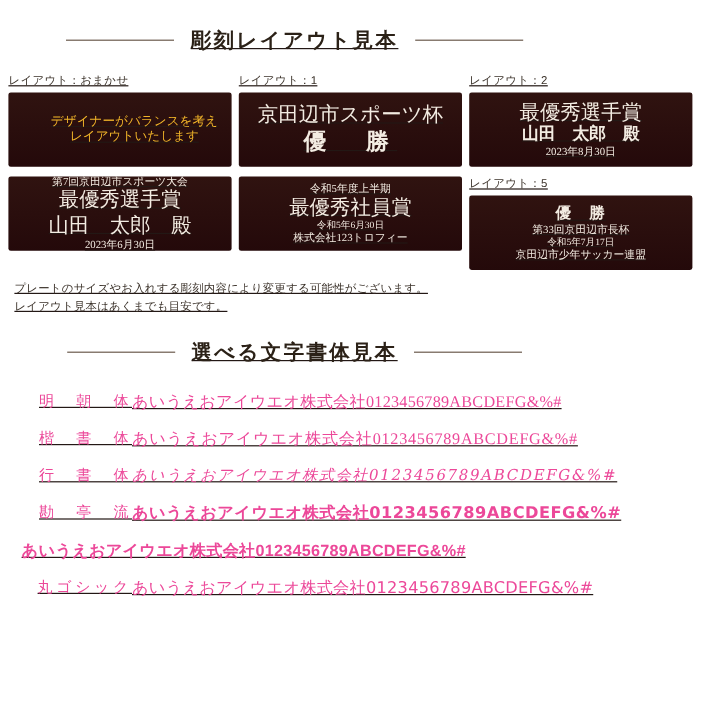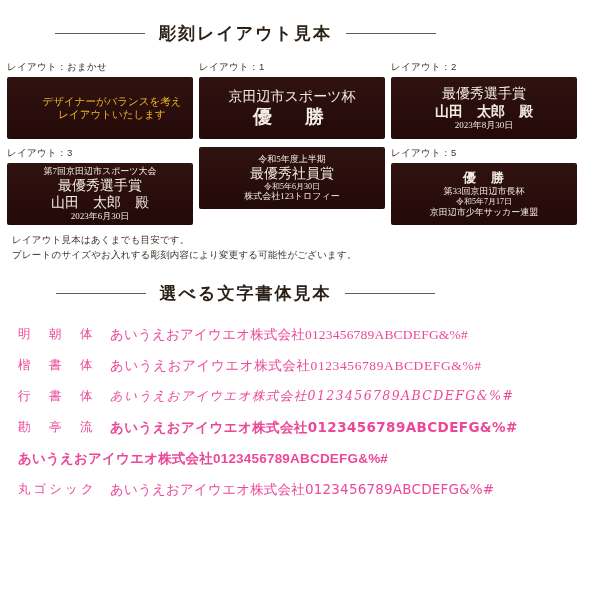--- a/index.html
+++ b/index.html
@@ -12,20 +12,21 @@
     background: #ffffff;
     font-family: "Liberation Sans", sans-serif;
     color: #231815;
     overflow: hidden;
   }
   .page {
     position: relative;
     width: 491px;
     height: 600px;
     box-sizing: border-box;
+    text-decoration: underline;
   }
 
   
   .section-head {
     display: flex;
     align-items: center;
     justify-content: center;
     gap: 14px;
     margin: 0;
   }
@@ -78,21 +79,21 @@
     color: #f3ece2;
     line-height: 1.22;
     white-space: nowrap;
     text-align: center;
     font-family: "Liberation Serif", serif;
   }
   .plate .line.accent { color: #f0b429; font-family: "Liberation Sans", sans-serif; }
   .l-xxs { font-size: 8px; }
   .l-xs  { font-size: 9px; }
   .l-s   { font-size: 10.5px; margin-left: 24px; }
-  .l-m   { font-size: 14px; }
+  .l-m   { font-size: 17px; }
   .l-l   { font-size: 14px; font-weight: 700; }
   .l-xl  { font-size: 19px; font-weight: 700; letter-spacing: 7px; }
   .l-hdr { font-size: 13px; font-weight: 700; letter-spacing: 1px; }
 
   .notes {
     padding: 0 12px;
     margin-top: 9px;
   }
   .notes p {
     margin: 0 0 2px 0;
@@ -127,21 +128,21 @@
     letter-spacing: 0.2px;
   }
   .f-mincho  { font-family: "Liberation Serif", serif; }
   .f-kaisho  { font-family: "Liberation Serif", serif; letter-spacing: 0.6px; }
   .f-gyosho  { font-family: "DejaVu Serif", serif; font-style: italic; letter-spacing: 1.4px; font-size: 12.5px; }
   .f-kantei  { font-family: "DejaVu Sans", sans-serif; font-weight: 700; letter-spacing: 0.4px; }
   .f-kaku    { font-family: "Liberation Sans", sans-serif; font-weight: 700; }
   .f-maru    { font-family: "DejaVu Sans", sans-serif; }
 
   .sec1 { padding-top: 22px; }
-  .sec2 { padding-top: 18px; }
+  .sec2 { padding-top: 18px; text-align: right; }
 </style>
 </head>
 <body>
 
 <div class="page">
 
   <div class="sec1">
     <div class="section-head">
       <span class="rule"></span>
       <span class="title">彫刻レイアウト見本</span>
@@ -169,21 +170,20 @@
       <div class="layout-cell">
         <div class="cell-caption">レイアウト：2</div>
         <div class="plate">
           <div class="line l-m">最優秀選手賞</div>
           <div class="line l-l">山田　太郎　殿</div>
           <div class="line l-xs">2023年8月30日</div>
         </div>
       </div>
 
       <div class="layout-cell">
-        <div class="cell-caption">レイアウト：3</div>
         <div class="plate">
           <div class="line l-xs">第7回京田辺市スポーツ大会</div>
           <div class="line l-m">最優秀選手賞</div>
           <div class="line l-m">山田　太郎　殿</div>
           <div class="line l-xs">2023年6月30日</div>
         </div>
       </div>
 
       <div class="layout-cell">
         <div class="plate">
@@ -200,22 +200,22 @@
           <div class="line l-hdr">優　勝</div>
           <div class="line l-xs">第33回京田辺市長杯</div>
           <div class="line l-xxs">令和5年7月17日</div>
           <div class="line l-xs">京田辺市少年サッカー連盟</div>
         </div>
       </div>
 
     </div>
 
     <div class="notes">
+      <p>プレートのサイズやお入れする彫刻内容により変更する可能性がございます。</p>
       <p>レイアウト見本はあくまでも目安です。</p>
-      <p>プレートのサイズやお入れする彫刻内容により変更する可能性がございます。</p>
     </div>
   </div>
 
   <div class="sec2">
     <div class="section-head">
       <span class="rule"></span>
       <span class="title">選べる文字書体見本</span>
       <span class="rule"></span>
     </div>
 

